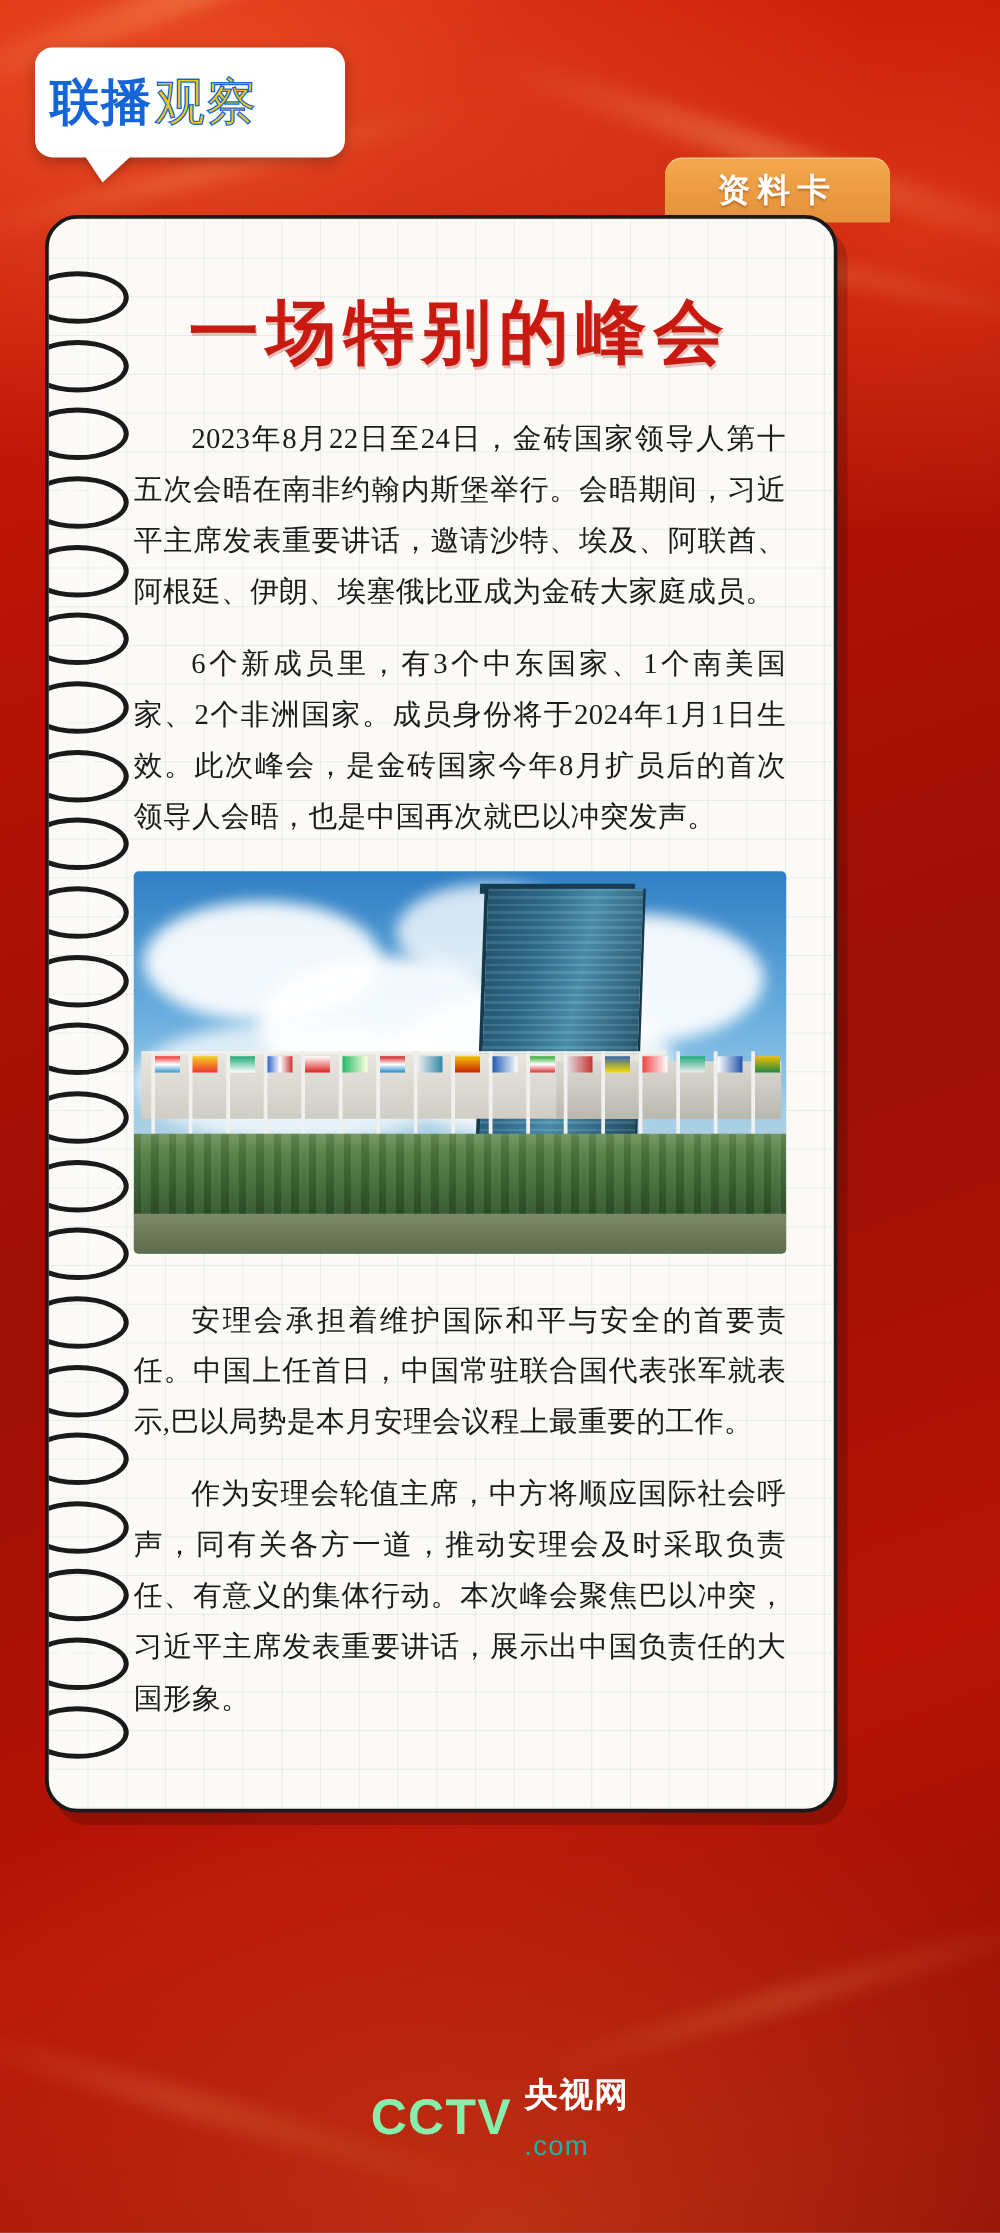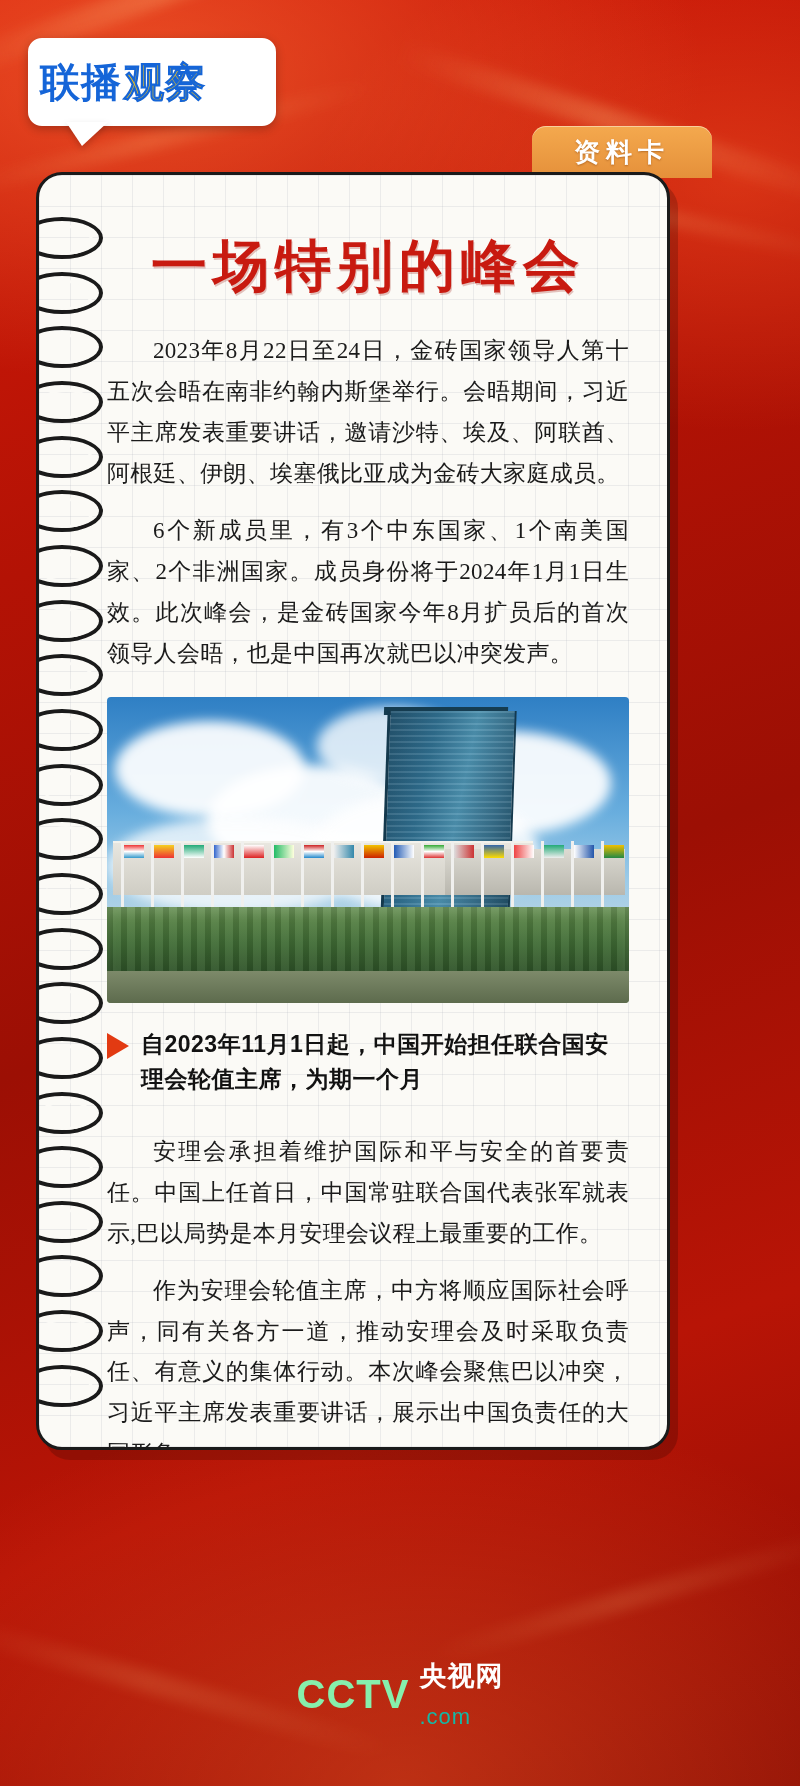--- a/index.html
+++ b/index.html
@@ -67,21 +67,21 @@
   .logo-blue {
     font-family: "Liberation Sans", sans-serif;
     font-weight: bold;
     font-size: 40px;
     color: #1565d8;
     letter-spacing: 1px;
     line-height: 1;
   }
   .logo-yellow {
     font-family: "Liberation Sans", sans-serif;
-    font-weight: bold;
+    font-weight: normal;
     font-size: 40px;
     color: #f5c518;
     -webkit-text-stroke: 1px #1565d8;
     line-height: 1;
     letter-spacing: 1px;
   }
   .logo-tail {
     position: absolute;
     left: 38px;
     bottom: -20px;
@@ -494,24 +494,20 @@
           </div>
         <div class="flag" style="left:494px">
             <i style="background:linear-gradient(180deg,#f0c000,#228844)"></i>
           </div>
 
       </div>
       <div class="hedge"></div>
       <div class="ground"></div>
     </div>
 
-    <div class="sec-head">
-      <span class="sec-marker"></span>
-      <span class="sec-title">自2023年11月1日起，中国开始担任联合国安理会轮值主席，为期一个月</span>
-    </div>
     <p class="para" style="margin-top:34px">安理会承担着维护国际和平与安全的首要责任。中国上任首日，中国常驻联合国代表张军就表示,巴以局势是本月安理会议程上最重要的工作。</p>
     <p class="para">作为安理会轮值主席，中方将顺应国际社会呼声，同有关各方一道，推动安理会及时采取负责任、有意义的集体行动。本次峰会聚焦巴以冲突，习近平主席发表重要讲话，展示出中国负责任的大国形象。</p>
 
   </div>
 </div>
 
 <div class="footer">
   <span class="cctv">CCTV</span>
   <span class="footer-stack">
     <span class="footer-cn">央视网</span>

